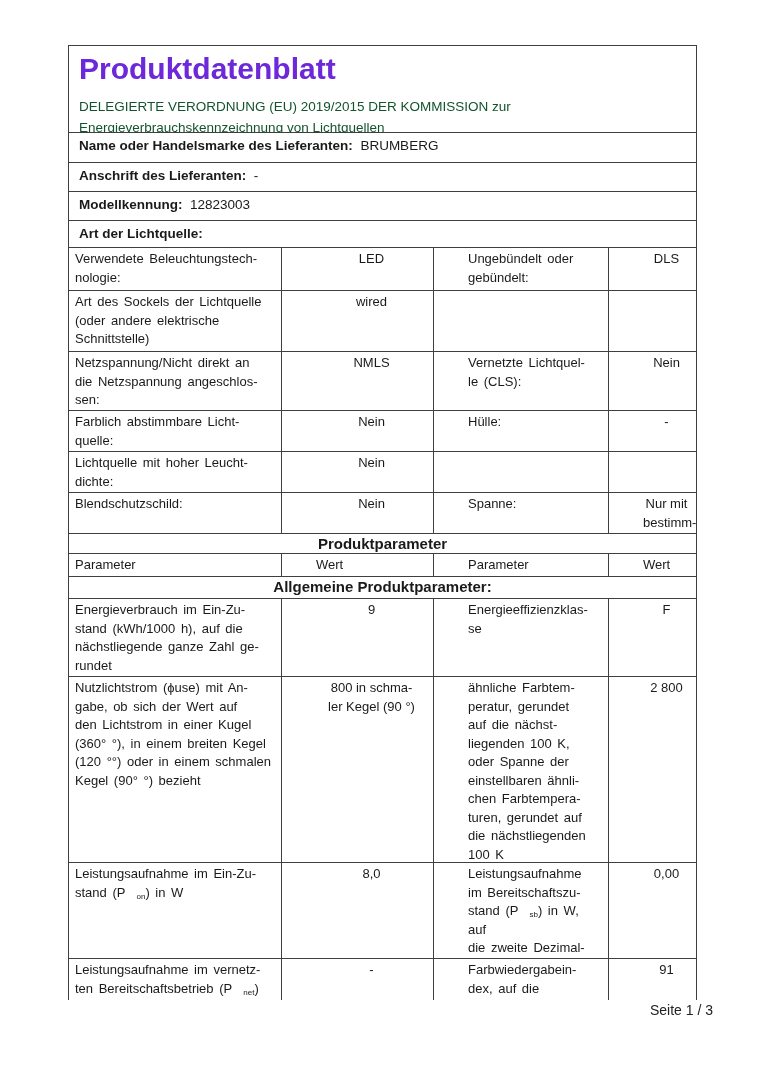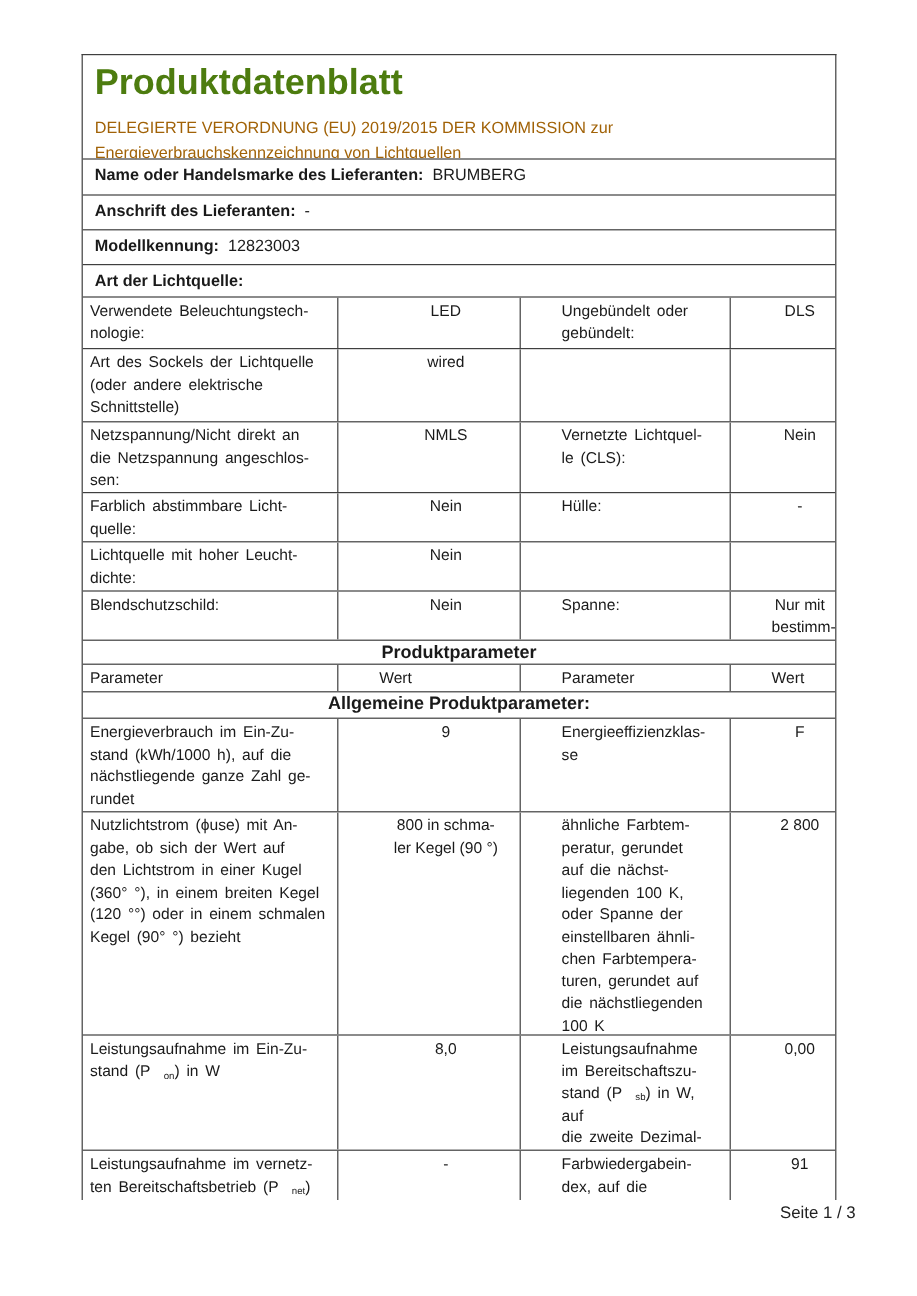--- a/index.html
+++ b/index.html
@@ -20,21 +20,21 @@
   }
   .row { border-bottom: 1.5px solid #3f3f3f; overflow: hidden; }
   .row:last-child { border-bottom: none; }
 
   
   .title-block { padding: 6px 10px 0 10px; }
   .doc-title {
     font-size: 30px; font-weight: bold;
     letter-spacing: 0px; margin-bottom: 10px;
   }
-  .doc-sub { font-size: 13.5px; line-height: 21px; color: #a16207; }
+  .doc-sub { font-size: 13.5px; line-height: 21px; color: #14532d; }
 
   
   .info { padding: 5px 10px 0 10px; font-size: 13.5px; }
   .info .lbl { font-weight: bold; }
   .info .val { font-weight: normal; }
 
   
   .grid4 { display: grid; grid-template-columns: 213px 124px 147px auto; gap: 28px; }
   .cell {
     padding: 2px 6px 0 6px;
@@ -59,21 +59,21 @@
     top: 1002px; right: 51px;
     font-size: 14px; color: #222; padding-left: 44px;
   }
 </style>
 </head>
 <body>
 
 <div id="sheet">
 
   <div class="row title-block" style="height:87px">
-    <div class="doc-title" style="color: #4d7c0f;">Produktdatenblatt</div>
+    <div class="doc-title" style="color: #6d28d9;">Produktdatenblatt</div>
     <div class="doc-sub">DELEGIERTE VERORDNUNG (EU) 2019/2015 DER KOMMISSION zur</div>
     <div class="doc-sub">Energieverbrauchskennzeichnung von Lichtquellen</div>
   </div>
 
   <div class="row info" style="height:30px">
     <span class="lbl">Name oder Handelsmarke des Lieferanten:</span>&nbsp;
     <span class="val">BRUMBERG</span>
   </div>
   <div class="row info" style="height:29px">
     <span class="lbl">Anschrift des Lieferanten:</span>&nbsp;

